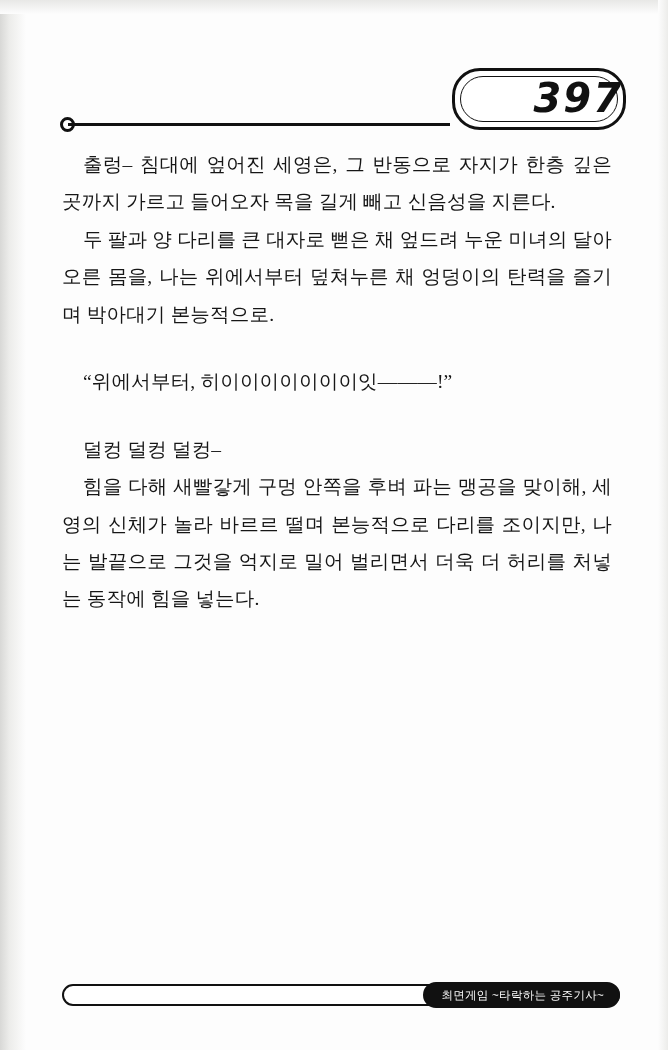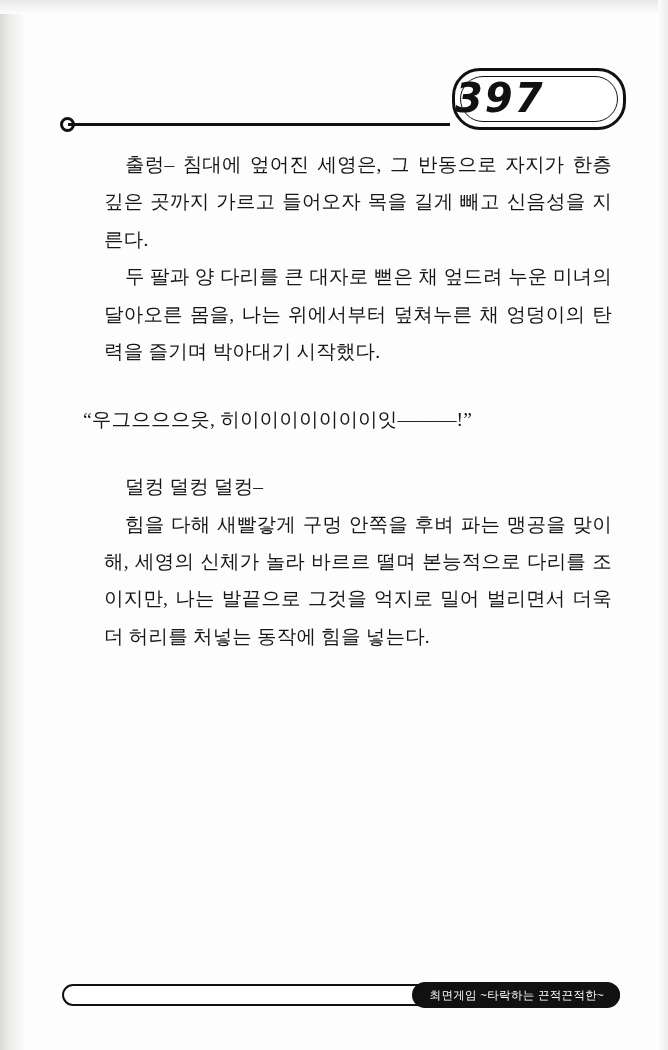--- a/index.html
+++ b/index.html
@@ -64,21 +64,21 @@
     position: absolute;
     right: 0;
     top: 0;
     width: 168px;
     height: 56px;
     border: 3px solid #111;
     border-radius: 28px;
     background: #fff;
     display: flex;
     align-items: center;
-    justify-content: flex-start;
+    justify-content: flex-end;
   }
   .page-number-box .inner-line {
     position: absolute;
     left: 5px;
     right: 5px;
     top: 5px;
     bottom: 5px;
     border: 1px solid #111;
     border-radius: 24px;
     pointer-events: none;
@@ -133,21 +133,20 @@
     margin: 0;
     font-size: 19.5px;
     line-height: 1.92;
     letter-spacing: 0.2px;
     text-align: justify;
     text-justify: inter-character;
     color: #161616;
   }
   p.indent {
     text-indent: 21px;
-    margin-left: 42px;
   }
   p.gap-top-lg {
     margin-top: 30px;
   }
   p.quote {
     text-indent: 21px;
   }
 
   
   .footer {
@@ -203,24 +202,24 @@
       <div class="rule-line"></div>
     </div>
     <div class="page-number-box">
       <div class="inner-line"></div>
       <span class="page-number">397</span>
     </div>
   </div>
 
   <div class="content">
     <p class="indent">출렁– 침대에 엎어진 세영은, 그 반동으로 자지가 한층 깊은 곳까지 가르고 들어오자 목을 길게 빼고 신음성을 지른다.</p>
-    <p class="indent">두 팔과 양 다리를 큰 대자로 뻗은 채 엎드려 누운 미녀의 달아오른 몸을, 나는 위에서부터 덮쳐누른 채 엉덩이의 탄력을 즐기며 박아대기 시작했다.</p>
-    <p class="quote gap-top-lg">“우그으으으읏, 히이이이이이이이잇———!”</p>
+    <p class="indent">두 팔과 양 다리를 큰 대자로 뻗은 채 엎드려 누운 미녀의 달아오른 몸을, 나는 위에서부터 덮쳐누른 채 엉덩이의 탄력을 즐기며 박아대기 본능적으로.</p>
+    <p class="quote gap-top-lg">“위에서부터, 히이이이이이이이잇———!”</p>
     <p class="indent gap-top-lg">덜컹 덜컹 덜컹–</p>
     <p class="indent">힘을 다해 새빨갛게 구멍 안쪽을 후벼 파는 맹공을 맞이해, 세영의 신체가 놀라 바르르 떨며 본능적으로 다리를 조이지만, 나는 발끝으로 그것을 억지로 밀어 벌리면서 더욱 더 허리를 처넣는 동작에 힘을 넣는다.</p>
   </div>
 
   <div class="footer">
     <div class="footer-bar"></div>
-    <div class="footer-label">최면게임 ~타락하는 끈적끈적한~</div>
+    <div class="footer-label">최면게임 ~타락하는 공주기사~</div>
   </div>
 
 </div>
 
 </body></html>

